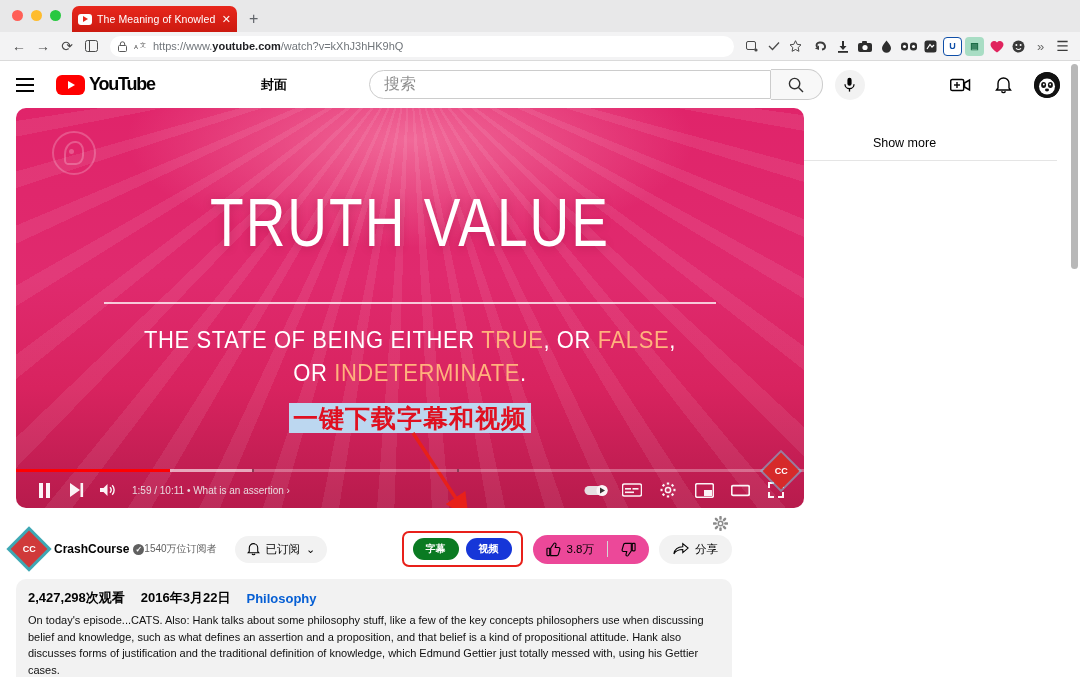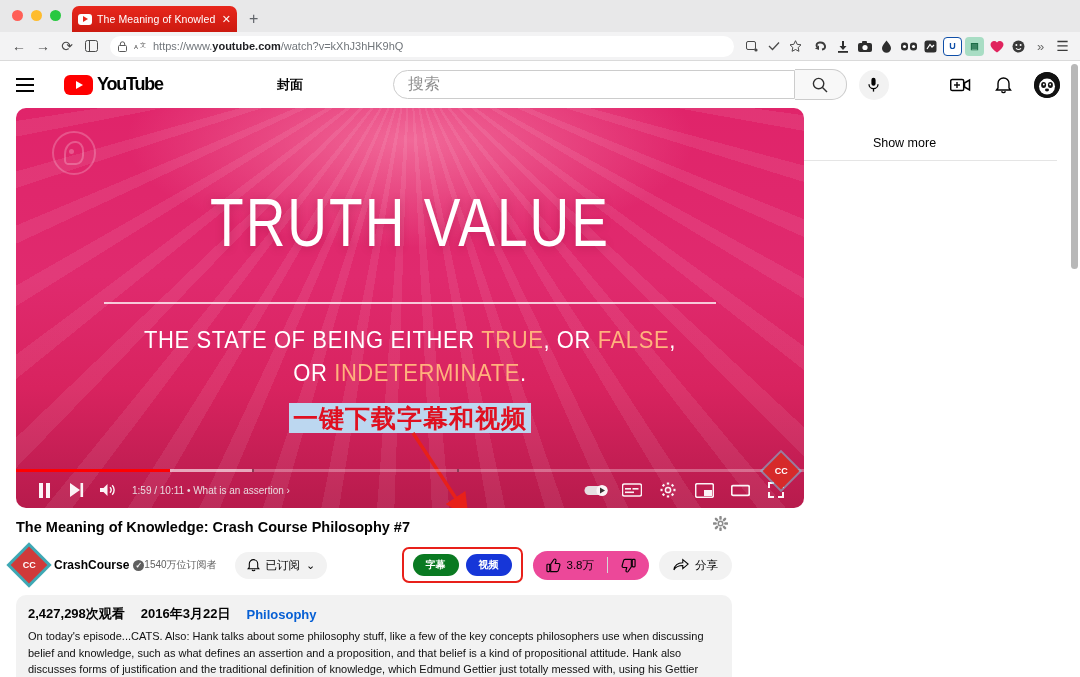--- a/index.html
+++ b/index.html
@@ -64,21 +64,21 @@
   .ext-row { display:flex; align-items:center; gap:3px; padding-left:4px; }
   .ext {
     width:19px; height:19px; display:flex; align-items:center; justify-content:center;
     font-size:11px; border-radius:4px;
   }
   .ext.box { border-radius:4px; color:#fff; font-size:9px; font-weight:bold; }
 
   
   .yt-head {
     height:47px; display:flex; align-items:center; padding:0 16px; background:#fff;
-    gap:8px;
+    gap:0;
   }
   .hamburger { width:24px; height:24px; display:flex; flex-direction:column;
     justify-content:center; gap:4px; margin-right:16px; }
   .hamburger span { display:block; height:2px; background:#030303; width:18px; }
   .yt-logo { display:flex; align-items:center; gap:4px; }
   .yt-logo-mark {
     width:29px; height:20px; background:#ff0000; border-radius:6px;
     display:flex; align-items:center; justify-content:center;
   }
   .yt-logo-mark::after {
@@ -570,21 +570,20 @@
             </div>
           </div>
         </div>
 
         <div class="cc-watermark">
           <span>CC</span>
         </div>
       </div>
 
       <div class="below">
-        <div class="v-title">The Meaning of Knowledge: Crash Course Philosophy #7</div>
         <div class="gear-abs">
           <svg width="15" height="15" viewBox="0 0 16 16">
               <circle cx="8" cy="8" r="2.4" fill="none" stroke="#8b8b8b" stroke-width="1.6"></circle>
               <g stroke="#8b8b8b" stroke-width="2.6" stroke-linecap="round">
                 <line x1="8" y1="1" x2="8" y2="2.8"></line>
                 <line x1="8" y1="13.2" x2="8" y2="15"></line>
                 <line x1="1" y1="8" x2="2.8" y2="8"></line>
                 <line x1="13.2" y1="8" x2="15" y2="8"></line>
                 <line x1="3.1" y1="3.1" x2="4.4" y2="4.4"></line>
                 <line x1="11.6" y1="11.6" x2="12.9" y2="12.9"></line>

